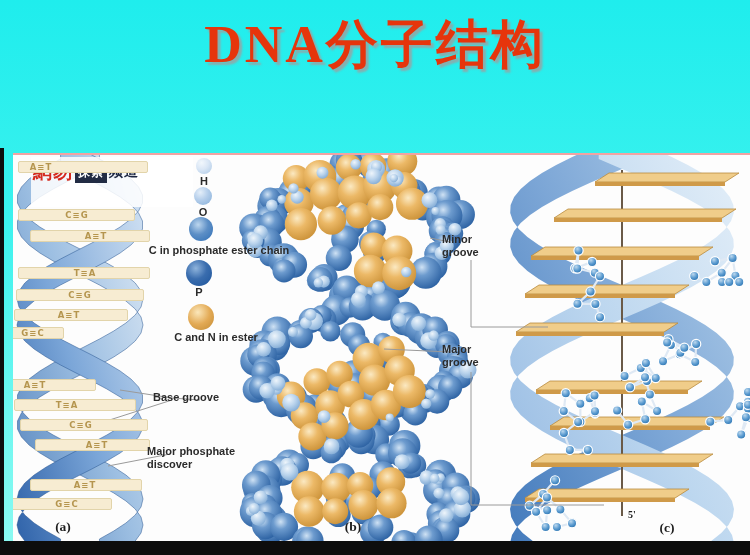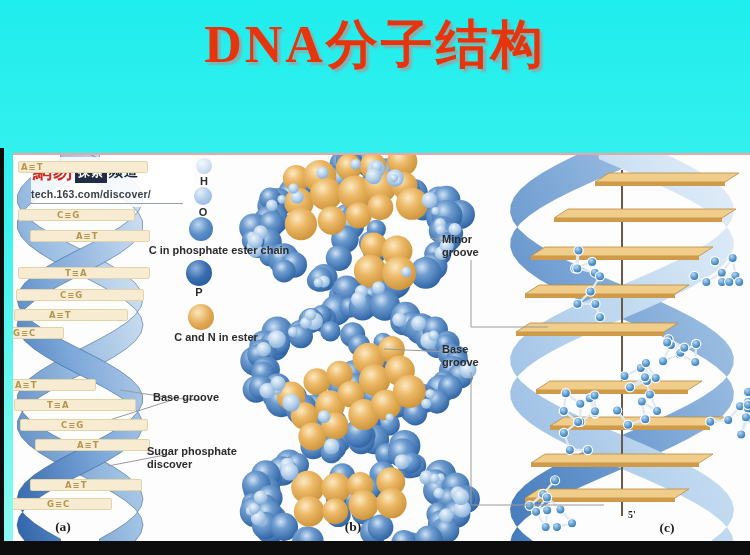--- a/index.html
+++ b/index.html
@@ -36,21 +36,21 @@
   .sph-c{background:radial-gradient(circle at 38% 32%,#bcd6ee,#5d8fc6 45%,#2f6fb6);}
   .sph-p{background:radial-gradient(circle at 38% 32%,#8fb4dc,#3a6dae 45%,#1d549b);}
   .sph-g{background:radial-gradient(circle at 38% 32%,#fbe7ba,#e3aa55 50%,#c28a33);}
   .lg-lab{position:absolute;font-size:11px;font-weight:bold;color:#2b2b2b;text-align:center;}
   .ann{position:absolute;font-size:11px;font-weight:600;color:#2b2b2b;line-height:13px;}
   .plab{position:absolute;font-family:"Liberation Serif",serif;font-size:13.5px;
        font-weight:bold;color:#1e1e1e;text-align:center;}
   
   .bp{position:absolute;height:10px;background:#f7ecd2;border:1px solid #e2d4aa;
        border-radius:2px;}
-  .bp span{position:absolute;top:0px;width:40px;font-size:8.5px;
+  .bp span{position:absolute;top:0px;width:40px;text-align:center;font-size:8.5px;
        font-weight:bold;color:#b5954e;letter-spacing:1px;line-height:10px;
        font-family:"DejaVu Sans","Liberation Sans",sans-serif;}
 </style>
 </head>
 <body>
 
 <div class="slide">
 
   <div class="hdr">
     <div class="title">DNA分子结构</div>
@@ -626,21 +626,20 @@
         <line x1="200" y1="398" x2="172" y2="396"></line>
       </g>
     </svg>
 
     <div class="logo">
       <div class="logo-row">
         <span class="logo-brand">網易</span>
         <span class="logo-tag">探索</span>
         <span class="logo-suffix">频道</span>
       </div>
-      <div class="logo-url">tech.163.com/discover/</div>
     </div>
 
     <div>
       <div class="sph sph-h" style="left:183px;top:3px;width:16px;height:16px;"></div>
       <div class="lg-lab" style="left:183px;top:20px;width:16px;">H</div>
       <div class="sph sph-o" style="left:181px;top:32px;width:18px;height:18px;"></div>
       <div class="lg-lab" style="left:181px;top:51px;width:18px;">O</div>
       <div class="sph sph-c" style="left:176px;top:62px;width:24px;height:24px;"></div>
       <div class="lg-lab" style="left:122px;top:89px;width:168px;">C in phosphate ester chain</div>
       <div class="sph sph-p" style="left:173px;top:105px;width:26px;height:26px;"></div>
@@ -684,29 +683,29 @@
       </div>
     <div class="bp" style="left:17px; top:324px;width:110px;">
         <span style="left:34px;">A≡T</span>
       </div>
     <div class="bp" style="left:-3px; top:343px;width:100px;">
         <span style="left:36px;">G≡C</span>
       </div>
 
     <div class="ann" style="left:140px;top:236px;width:108px;">Base groove</div>
     <div class="ann" style="left:134px;top:290px;width:120px;">
-      <div>Sugar phosphate</div>
+      <div>Major phosphate</div>
       <div>discover</div>
     </div>
     <div class="ann" style="left:429px;top:78px;width:60px;">
       <div>Minor</div>
       <div>groove</div>
     </div>
     <div class="ann" style="left:429px;top:188px;width:60px;">
-      <div>Base</div>
+      <div>Major</div>
       <div>groove</div>
     </div>
 
     <div class="plab" style="left:36px; top:364px;width:28px;">(a)</div>
     <div class="plab" style="left:326px;top:364px;width:28px;">(b)</div>
     <div class="plab" style="left:640px;top:365px;width:28px;">(c)</div>
     <div class="plab" style="left:610px;top:354px;width:18px;font-size:10px;">5'</div>
   </div>
 
   <div class="edge-left"></div>

